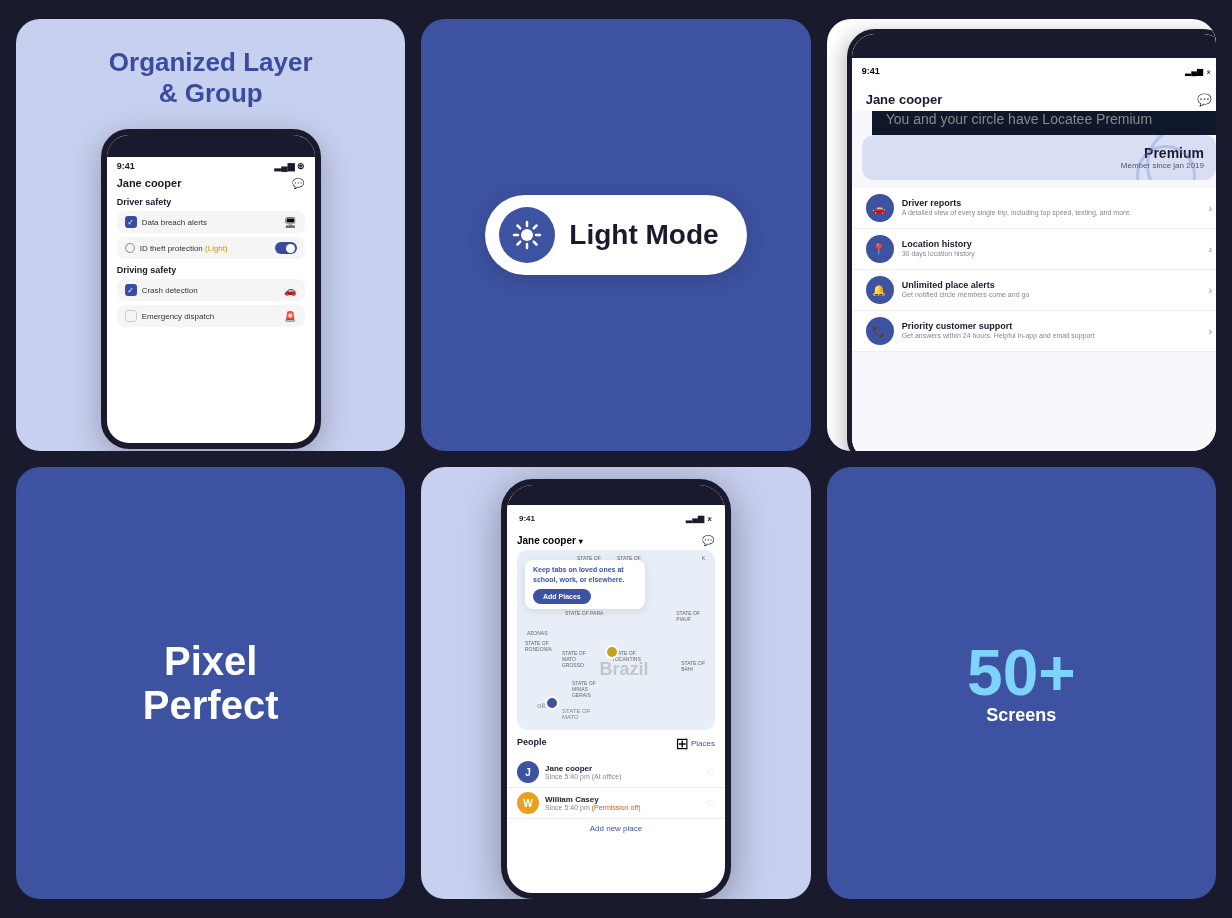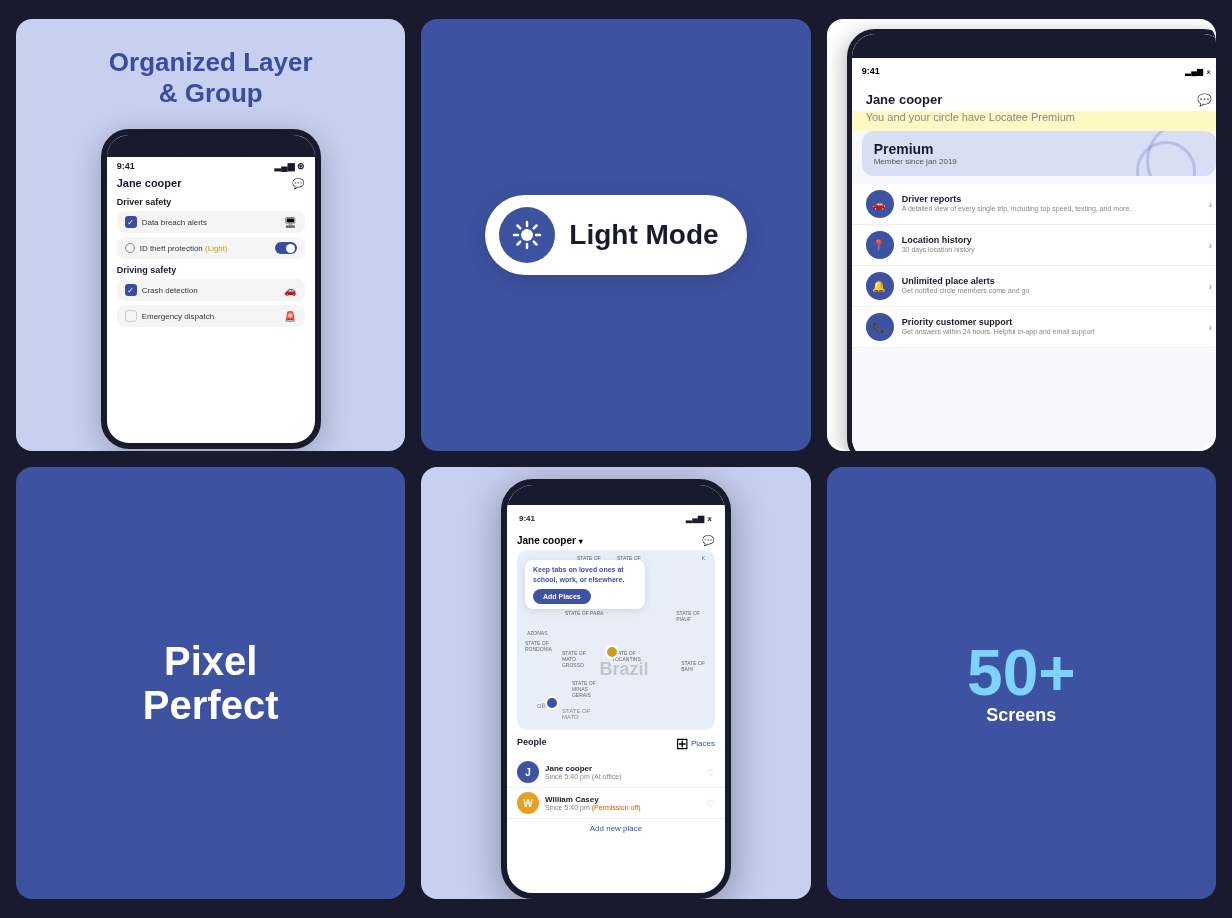--- a/index.html
+++ b/index.html
@@ -17,21 +17,21 @@
       width: 1200px;
       height: 880px;
       display: grid;
       grid-template-columns: 1fr 1fr 1fr;
       grid-template-rows: 1fr 1fr;
       gap: 16px;
     }
 
     
     .card {
-      border-radius: 16px;
+      border-radius: 24px;
       overflow: hidden;
       position: relative;
     }
 
     
     .card-top-left {
       background: #c8d0f0;
       display: flex;
       flex-direction: column;
       align-items: flex-start;
@@ -206,32 +206,34 @@
       align-items: center;
       padding: 8px 14px 4px;
       background: white;
     }
     .prem-name {
       font-size: 13px;
       font-weight: 700;
       color: #1a1a2e;
     }
     .prem-subtitle {
-      font-size: 11px;
+      font-size: 14px;
       color: #888;
       padding: 0 14px 8px;
-      background: #fef9c3;
+      background: #0f172a;
+      margin-left: 20px;
     }
     .prem-card {
       margin: 0 10px 8px;
       background: #d8dff5;
       border-radius: 12px;
       padding: 10px 12px;
       position: relative;
       overflow: hidden;
+      text-align: right;
     }
     .prem-card-title {
       font-size: 14px;
       font-weight: 700;
       color: #1a1a2e;
     }
     .prem-card-sub {
       font-size: 8px;
       color: #555;
     }

